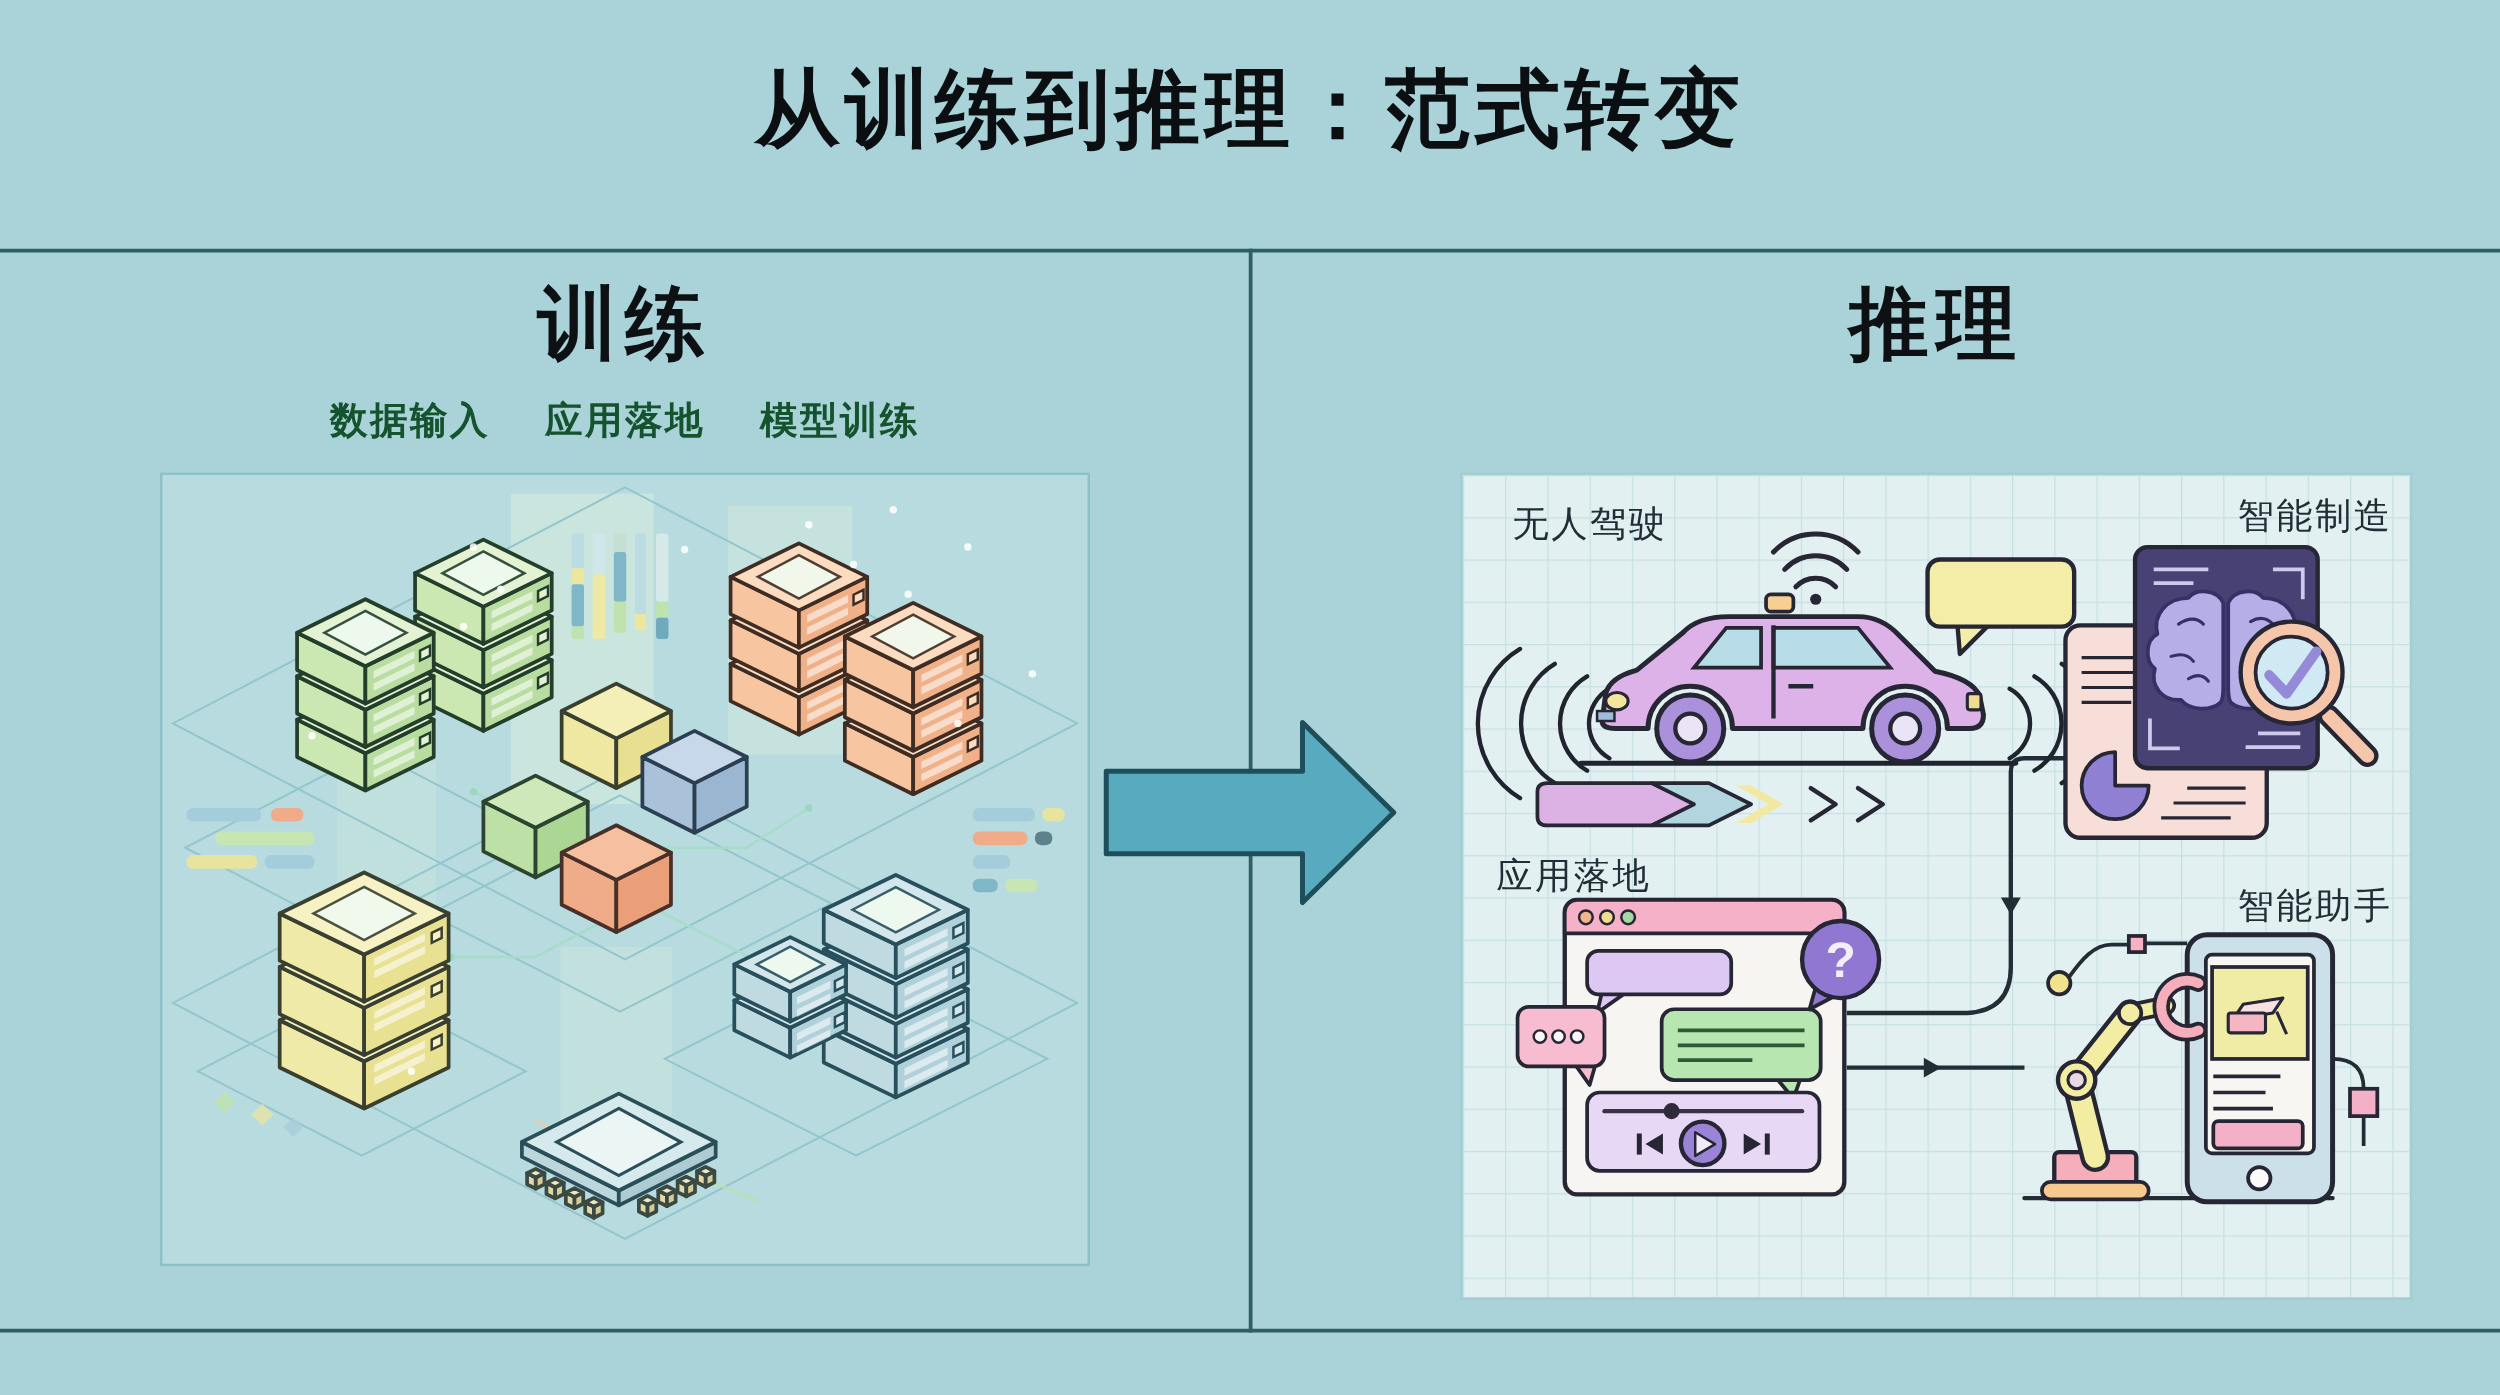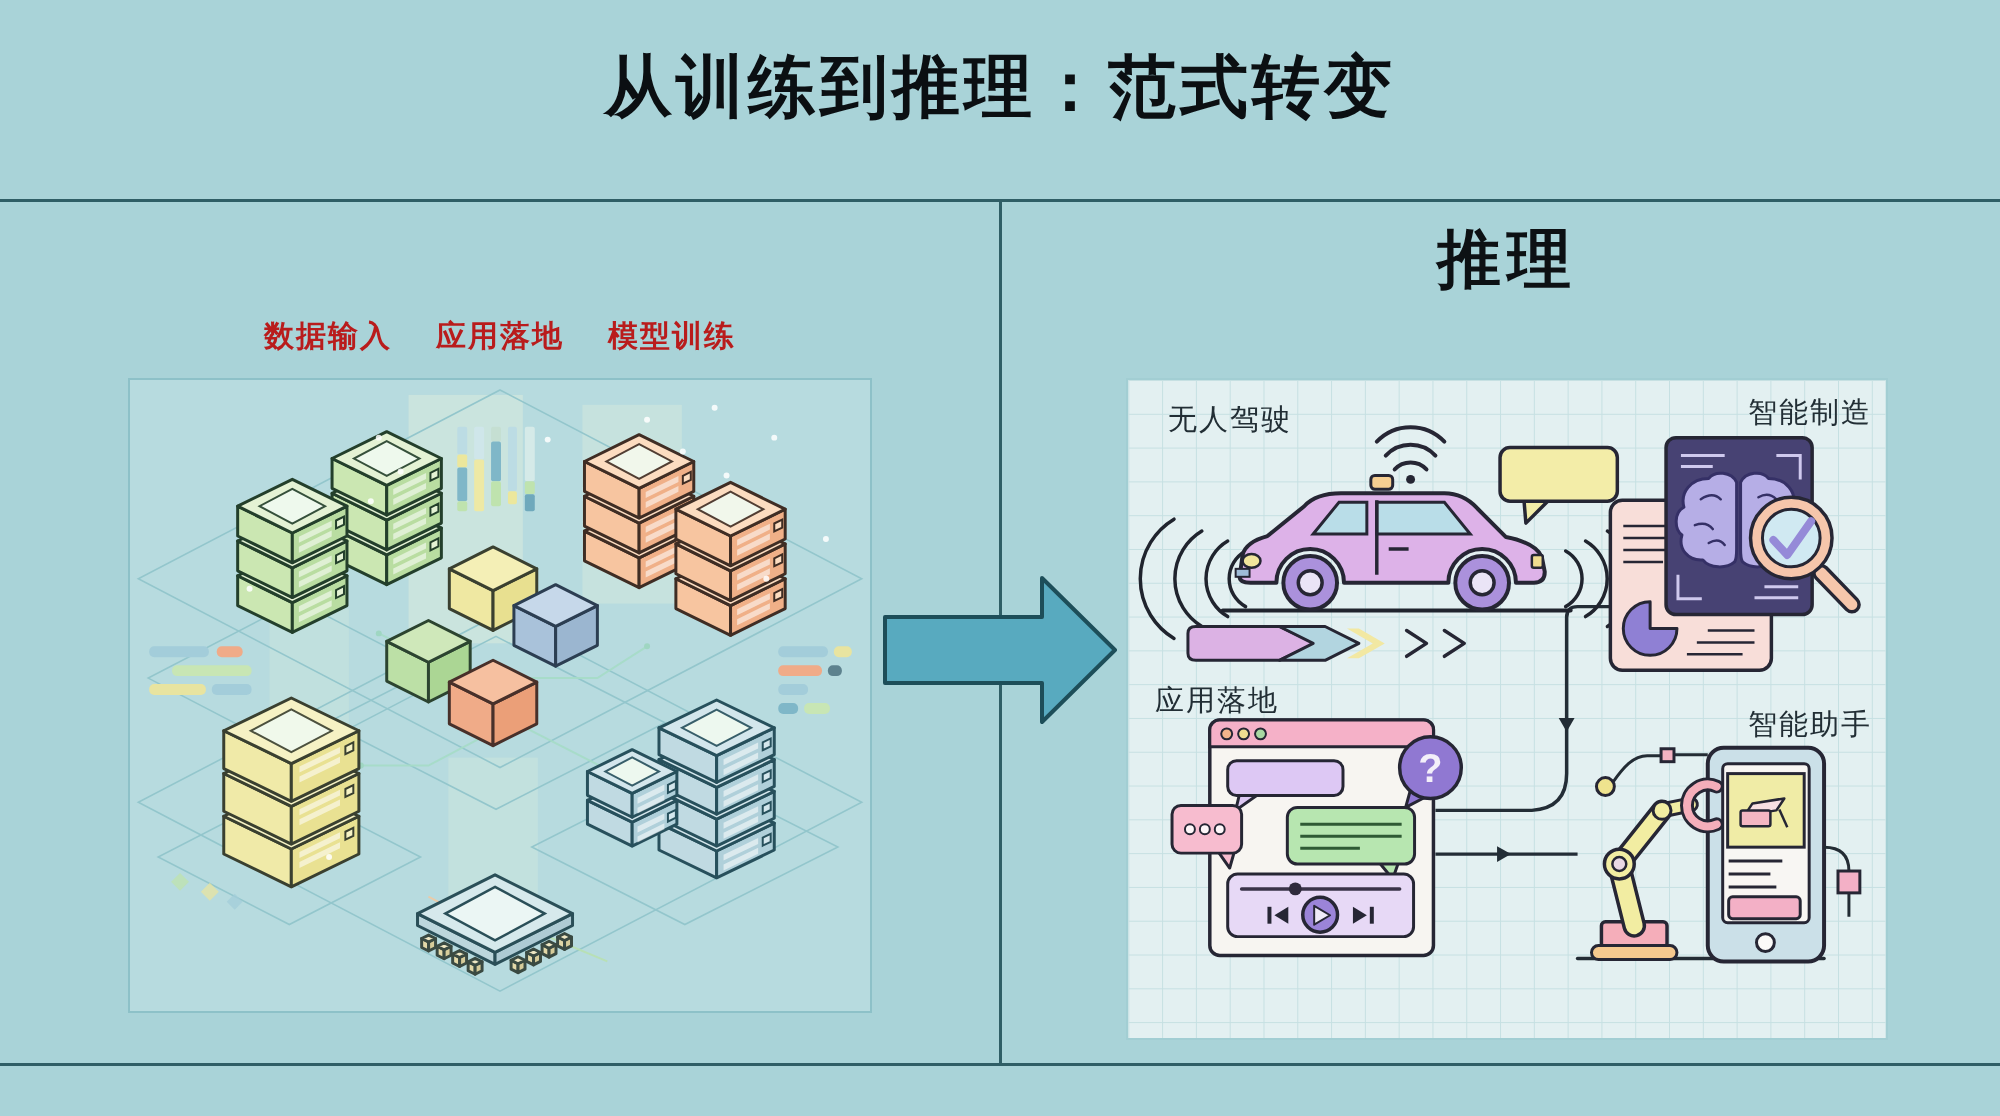--- a/index.html
+++ b/index.html
@@ -6,25 +6,25 @@
   .page{position:relative;width:2000px;height:1116px;background:#a9d3d8;overflow:hidden;
         font-family:"Liberation Sans","DejaVu Sans",sans-serif;color:#101417;}
   .title{position:absolute;left:0;top:42px;width:2000px;margin:0;text-align:center;
          font-size:68px;font-weight:900;letter-spacing:4px;color:#0b0f12;}
   .divider{position:absolute;left:0;width:2000px;height:3px;background:#2f5e66;}
   .divider-top{top:199px;}
   .divider-bottom{top:1063px;}
   .divider-v{position:absolute;left:999px;top:199px;width:3px;height:867px;background:#2f5e66;}
   .half{position:absolute;top:210px;}
   .half.training{left:128px;width:744px;height:840px;}
-  .half.inference{left:1126px;width:762px;height:854px;}
+  .half.inference{left:1168px;width:762px;height:854px;}
   .section-heading{position:absolute;top:6px;left:0;width:100%;margin:0;text-align:center;
                    font-size:64px;font-weight:900;letter-spacing:6px;color:#0d1114;}
   .tag-row{position:absolute;top:106px;left:0;width:100%;display:flex;justify-content:center;gap:44px;}
-  .tag{font-size:30px;font-weight:700;color:#b91c1c;letter-spacing:2px;}
+  .tag{font-size:30px;font-weight:700;color:#14532d;letter-spacing:2px;}
   .training-art{position:absolute;left:0;top:168px;width:744px;height:635px;
                 background:#b7dbdf;border:2px solid #8dc1c8;box-sizing:border-box;}
   .inference-art{position:absolute;left:0;top:168px;width:762px;height:662px;
                  border:2px solid #a2ced3;box-sizing:border-box;}
   .quad-label{position:absolute;font-size:29px;font-weight:400;color:#222e35;letter-spacing:2px;}
   .q1{left:42px;top:190px;}
   .q2{left:590px;top:183px;width:156px;text-align:right;}
   .q3{left:29px;top:471px;}
   .q4{left:590px;top:495px;width:156px;text-align:right;}
   .shift-arrow{position:absolute;left:880px;top:570px;width:240px;height:170px;}
@@ -32,20 +32,21 @@
 </head>
 <body>
 
 <div class="page">
   <h1 class="title">从训练到推理：范式转变</h1>
   <div class="divider divider-top"></div>
   <div class="divider-v"></div>
   <div class="divider divider-bottom"></div>
 
   <section class="half training">
+    <h2 class="section-heading">训练</h2>
     <div class="tag-row">
       <span class="tag">数据输入</span>
       <span class="tag">应用落地</span>
       <span class="tag">模型训练</span>
     </div>
     <svg id="training-svg" class="training-art" viewBox="0 0 744 635">
         <rect x="280" y="15" width="115" height="250" fill="#ddeedd" opacity="0.5"></rect>
         <rect x="455" y="25" width="100" height="200" fill="#ddeedd" opacity="0.4"></rect>
         <rect x="140" y="230" width="80" height="180" fill="#ddeedd" opacity="0.25"></rect>
         <rect x="320" y="380" width="90" height="160" fill="#ddeedd" opacity="0.3"></rect>

